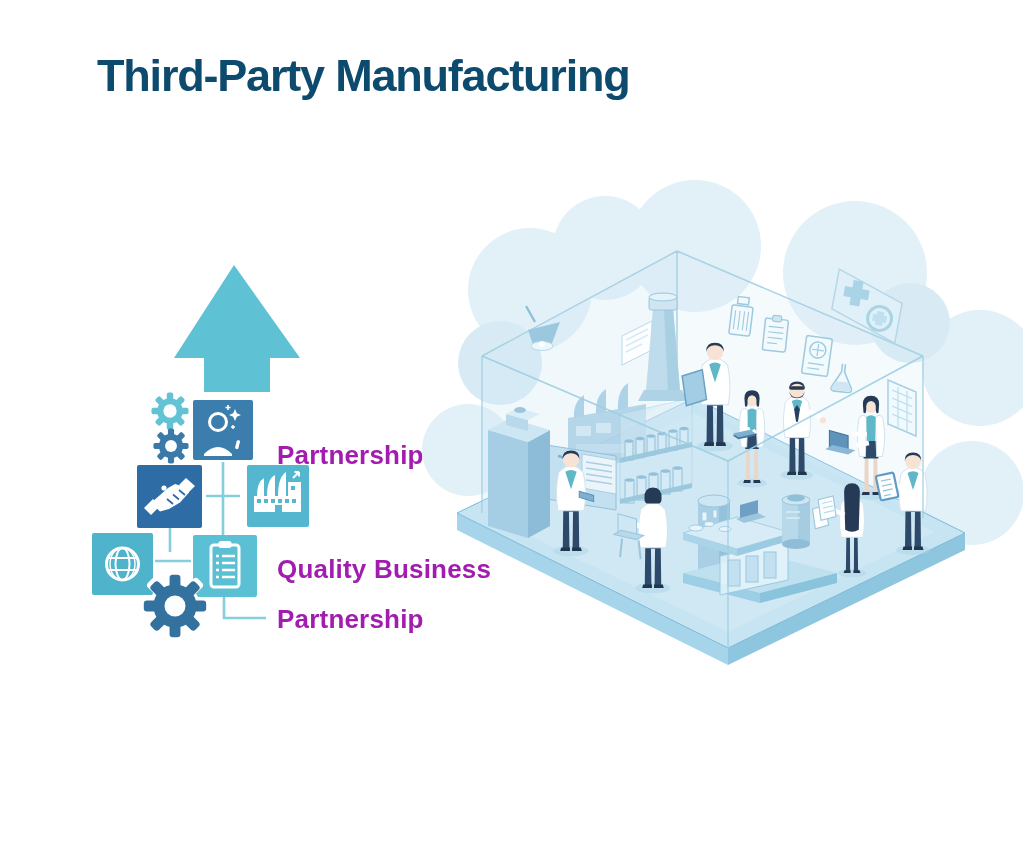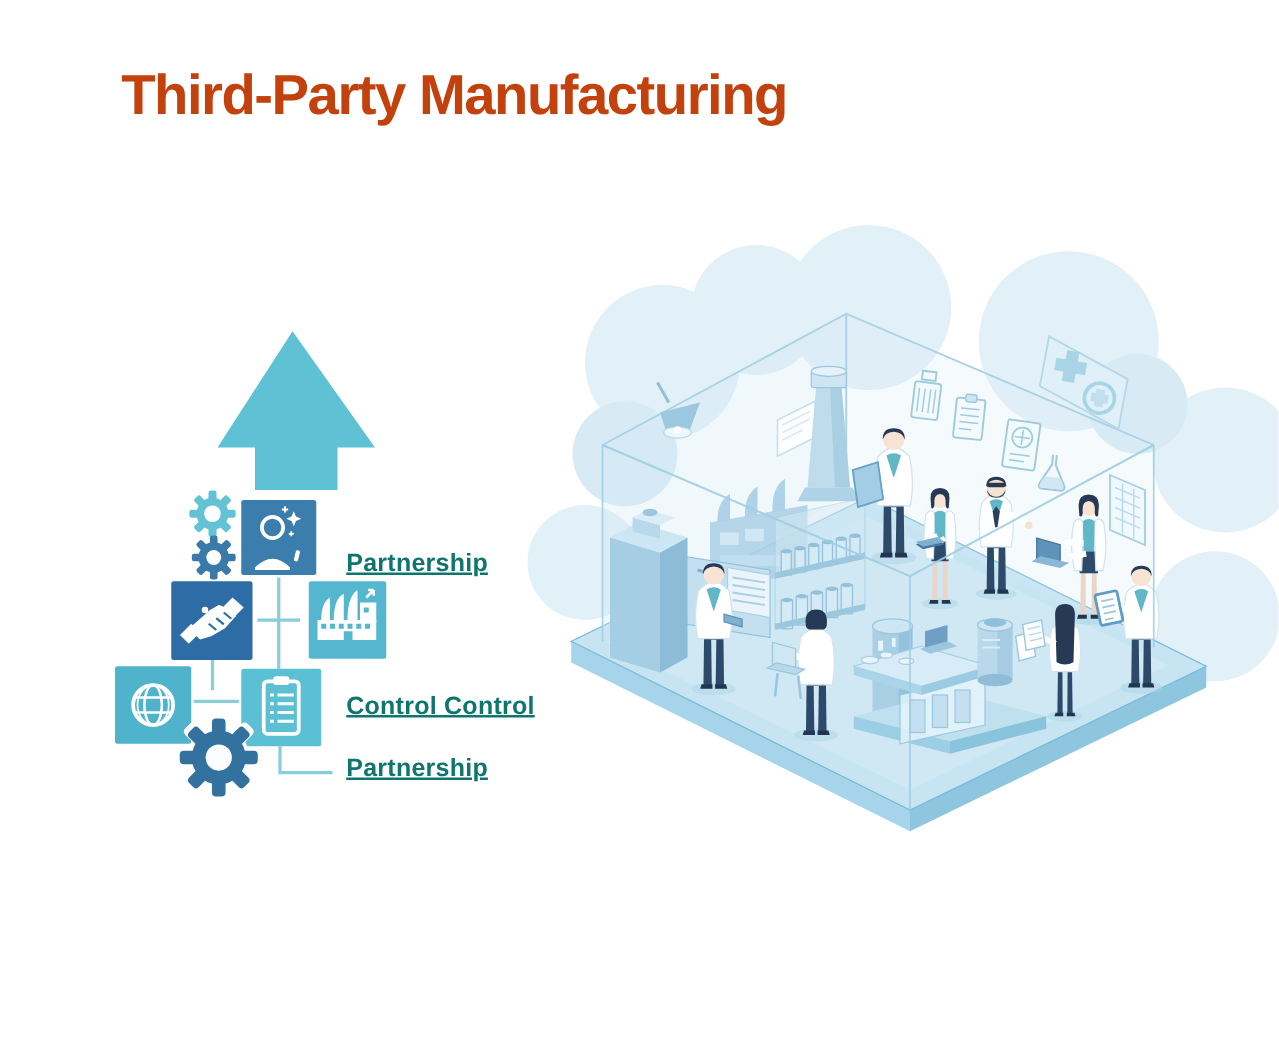--- a/index.html
+++ b/index.html
@@ -1,20 +1,20 @@
 <!DOCTYPE html>
 <html><head>
 <meta charset="utf-8">
 <style>
   html,body{margin:0;padding:0;background:#ffffff;}
   .canvas{position:relative;width:1023px;height:843px;background:#ffffff;overflow:hidden;
           font-family:"Liberation Sans","DejaVu Sans",sans-serif;}
   .title{position:absolute;left:97px;top:18px;width:780px;
-         font-size:45px;line-height:56px;font-weight:700;color:#c2410c;letter-spacing:-1.2px;}
-  .step-label{position:absolute;font-size:20px;font-weight:700;color:#0f766e;letter-spacing:.2px;white-space:nowrap;text-decoration:underline;}
+         font-size:45px;line-height:56px;font-weight:700;color:#0c4a6e;letter-spacing:-1.2px;}
+  .step-label{position:absolute;font-size:26px;font-weight:700;color:#a21caf;letter-spacing:.2px;white-space:nowrap;}
   .lbl-partnership{left:277px;top:440px;}
   .lbl-quality{left:277px;top:554px;}
   .lbl-distribution{left:277px;top:604px;}
   svg{position:absolute;overflow:visible;}
   .diagram{left:85px;top:245px;}
   .lab{left:440px;top:218px;}
 </style>
 </head>
 <body>
 
@@ -122,21 +122,21 @@
         <circle r="6.6" fill="#fbfdfe"></circle>
     </g>
     <g transform="translate(90,361)">
       <use href="#gear8" fill="#ffffff" transform="scale(1.82)"></use>
       <use href="#gear8" fill="#33719f" transform="scale(1.6)"></use>
       <circle r="10.5" fill="#fbfdfe"></circle>
     </g>
   </svg>
 
   <div class="step-label lbl-partnership">Partnership</div>
-  <div class="step-label lbl-quality">Control Control</div>
+  <div class="step-label lbl-quality">Quality Business</div>
   <div class="step-label lbl-distribution">Partnership</div>
 
   <svg class="lab" width="583" height="478" viewBox="0 0 583 478">
     <defs>
       <g id="p-man">
         <ellipse cx="0" cy="0" rx="17" ry="5" fill="#aed6e8" opacity=".55"></ellipse>
         <path d="M-7.5,-42 L-8,-2 L-1.5,-2 L-2,-38 L2,-38 L1.5,-2 L8,-2 L7.5,-42 Z" fill="#2e4a6b"></path>
         <path d="M-9.5,-3.5 L-1,-3.5 L-1,0 L-10.5,0 Z M1,-3.5 L9.5,-3.5 L10.5,0 L1,0 Z" fill="#223650"></path>
         <path d="M-12,-76 Q-16,-57 -12.5,-39 L12.5,-39 Q16,-57 12,-76 Q6,-83 0,-83 Q-6,-83 -12,-76 Z" fill="#ffffff" stroke="#d3e4ef" stroke-width="1"></path>
         <path d="M-5.5,-77 L0,-60 L5.5,-77 Q0,-80.5 -5.5,-77 Z" fill="#5fb7c8"></path>

